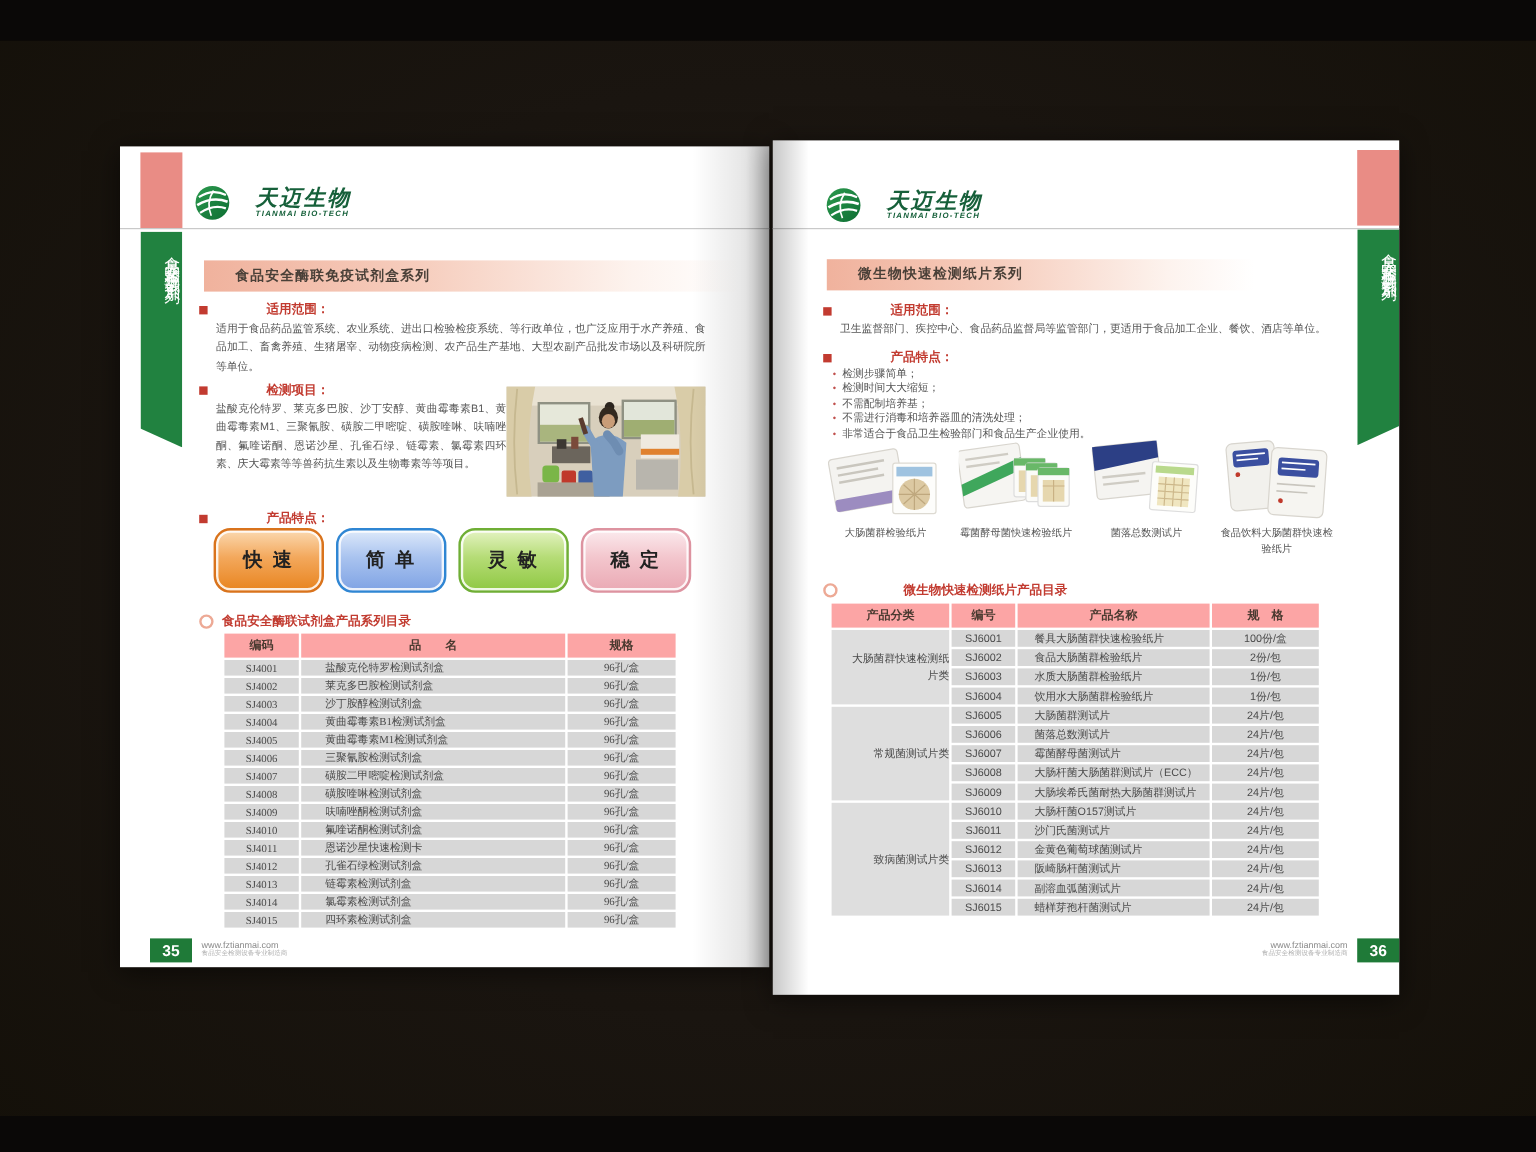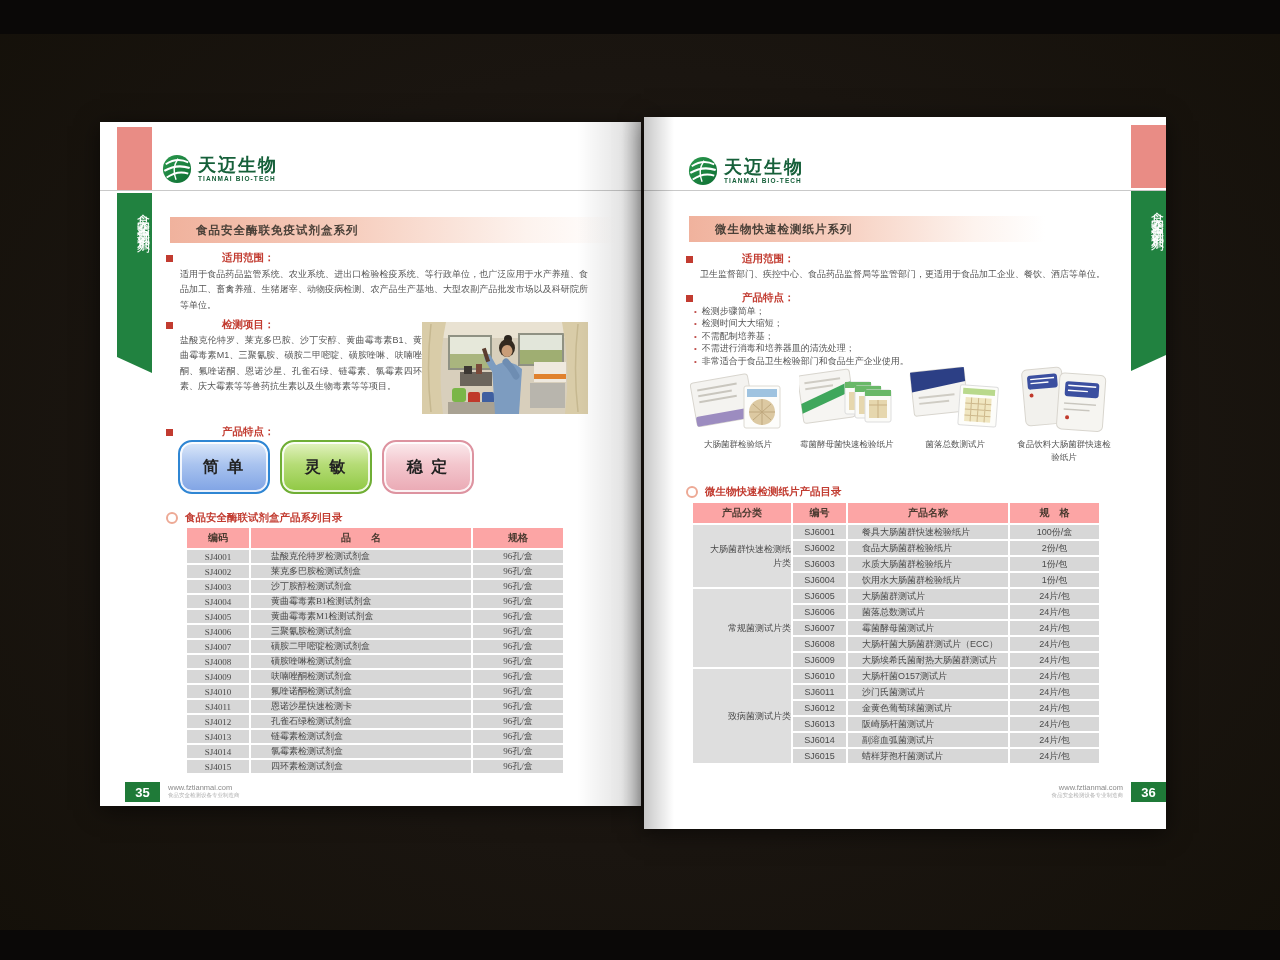--- a/index.html
+++ b/index.html
@@ -26,21 +26,21 @@
   .page-left .tab-pink{left:17px;top:5px;}
   .page-left .tab-green{left:17px;top:71px;clip-path:polygon(0 0,100% 0,100% 100%,0 calc(100% - 16px));}
   .page-right .tab-pink{left:487px;top:8px;}
   .page-right .tab-green{left:487px;top:74px;clip-path:polygon(0 0,100% 0,100% calc(100% - 16px),0 100%);}
   .tab-green .vtext{writing-mode:vertical-rl;font-size:13px;letter-spacing:3px;margin:10px auto 0;display:block;text-align:left;width:100%;text-align:center;}
 
   
   .logo{position:absolute;display:flex;align-items:center;}
   .page-left .logo{left:62px;top:32px;}
   .page-right .logo{left:44px;top:39px;}
-  .logo .ltext{margin-left:6px;line-height:1;}
+  .logo .ltext{margin-left:21px;line-height:1;font-style:italic;}
   .logo .cn{font-size:18px;font-weight:bold;color:#16603a;letter-spacing:2px;}
   .logo .en{font-size:6.5px;font-weight:bold;color:#16603a;letter-spacing:1.1px;margin-top:2px;}
   .rule{position:absolute;left:0;right:0;height:1px;background:#c9c9c9;}
   .page-left .rule{top:68px;}
   .page-right .rule{top:73px;}
 
   
   .titlebar{position:absolute;height:26px;line-height:26px;padding-left:26px;
     font-size:11.5px;font-weight:bold;color:#4a4038;letter-spacing:1px;
     background:linear-gradient(90deg,#f0b29d 0%,#f6cdbd 40%,#fdf3ee 80%,#ffffff 100%);}
@@ -169,20 +169,21 @@
     <path d="M94 54 Q90 46 84 40" stroke="#6e8db2" stroke-width="7" fill="none" stroke-linecap="round"></path>
     <rect x="62" y="26" width="4" height="14" fill="#5a3c2e" transform="rotate(-18 64 33)"></rect>
   </svg>
 
   <div class="sec-head" style="left:66px;top:303px;">
     <span class="sq"></span>
     <span>产品特点：</span>
   </div>
 
   <div class="feat-row" style="left:78px;top:318px;">
+    <div class="feat-btn b-orange">快 速</div>
     <div class="feat-btn b-blue">简 单</div>
     <div class="feat-btn b-green">灵 敏</div>
     <div class="feat-btn b-pink">稳 定</div>
   </div>
 
   <div class="catalog-head" style="left:66px;top:389px;">
     <span class="ring"></span>
     <span>食品安全酶联试剂盒产品系列目录</span>
   </div>
 
@@ -416,21 +417,21 @@
           <rect x="48" y="22" width="34" height="15" rx="3" fill="#3b4fa0"></rect>
           <path d="M51 26h28M51 31h20M48 44h32M48 50h26" stroke="#fff" stroke-width="1.4"></path>
           <path d="M48 44h32M48 50h26" stroke="#c9c6be" stroke-width="1.4"></path>
           <circle cx="52" cy="58" r="2" fill="#c0392b"></circle>
         </g>
       </svg>
       <div class="prod-caption">食品饮料大肠菌群快速检验纸片</div>
     </div>
   </div>
 
-  <div class="catalog-head" style="left:42px;top:368px;">
+  <div class="catalog-head" style="left:42px;top:368px;gap:48px;">
     <span class="ring"></span>
     <span>微生物快速检测纸片产品目录</span>
   </div>
 
   <table class="cat" id="right-table" style="left:47px;top:384px;width:410px;">
     <colgroup>
         <col style="width:98px">
         <col style="width:53px">
         <col style="width:160px">
         <col style="width:89px">

